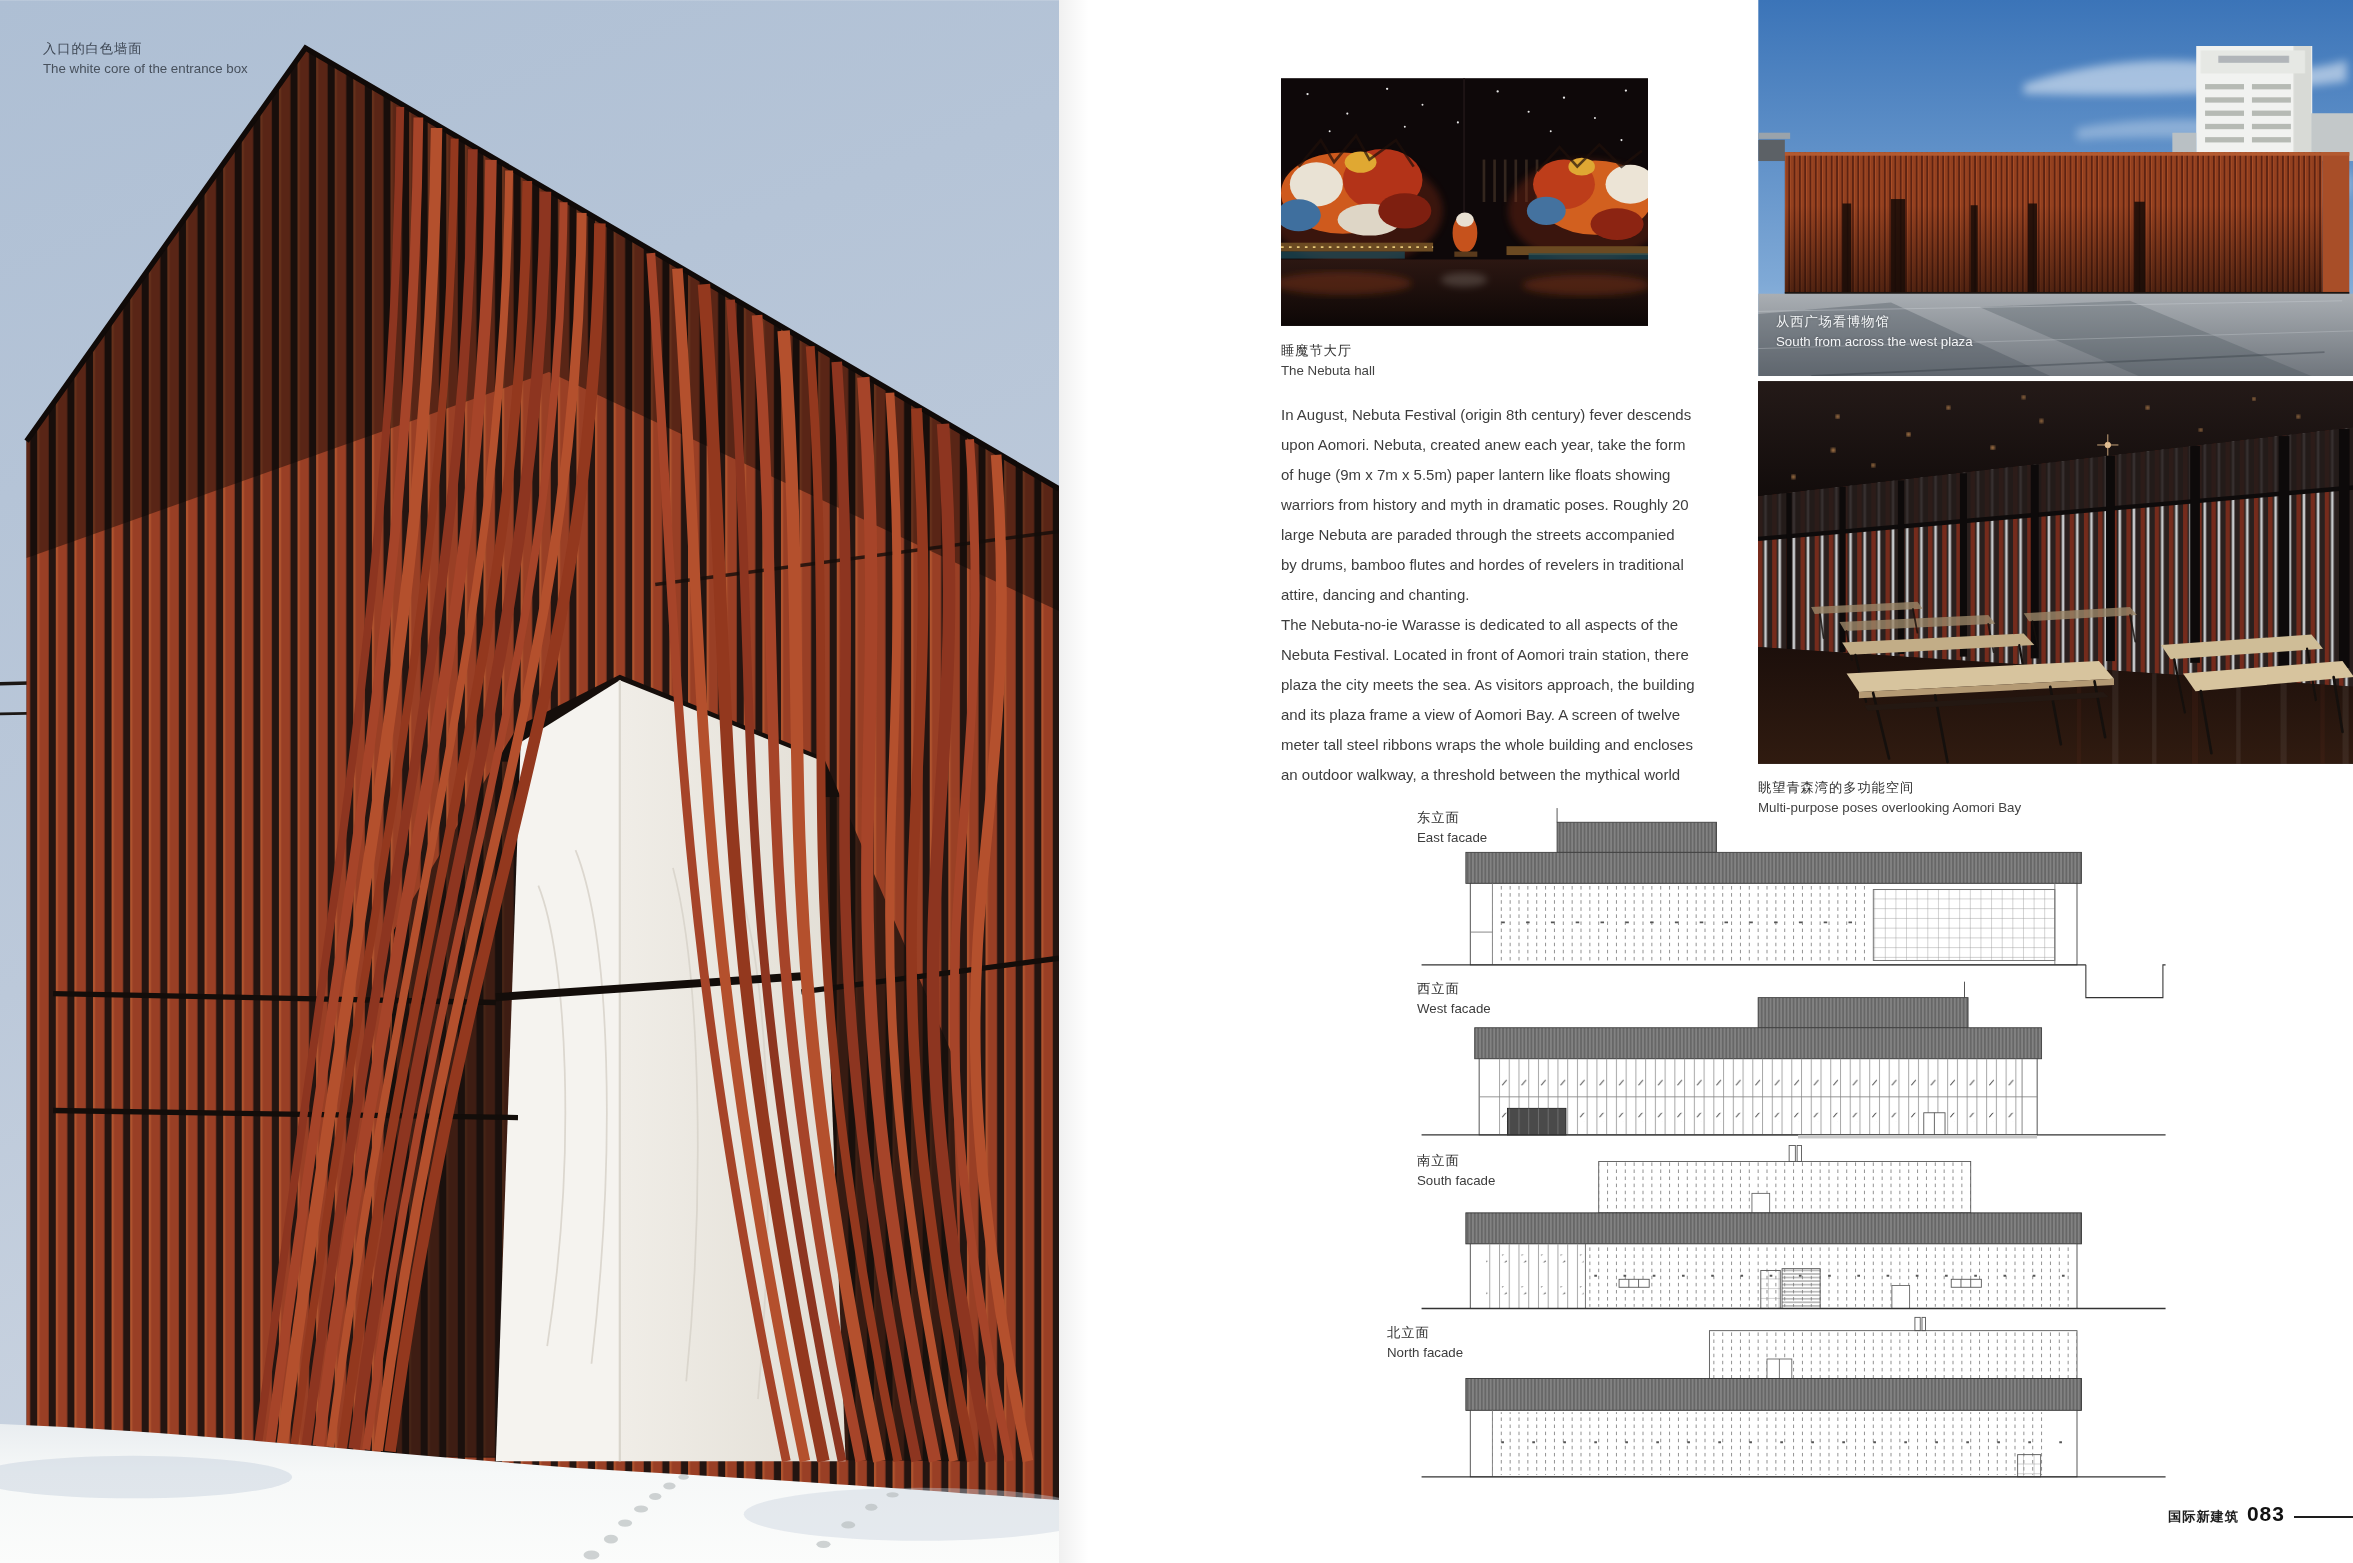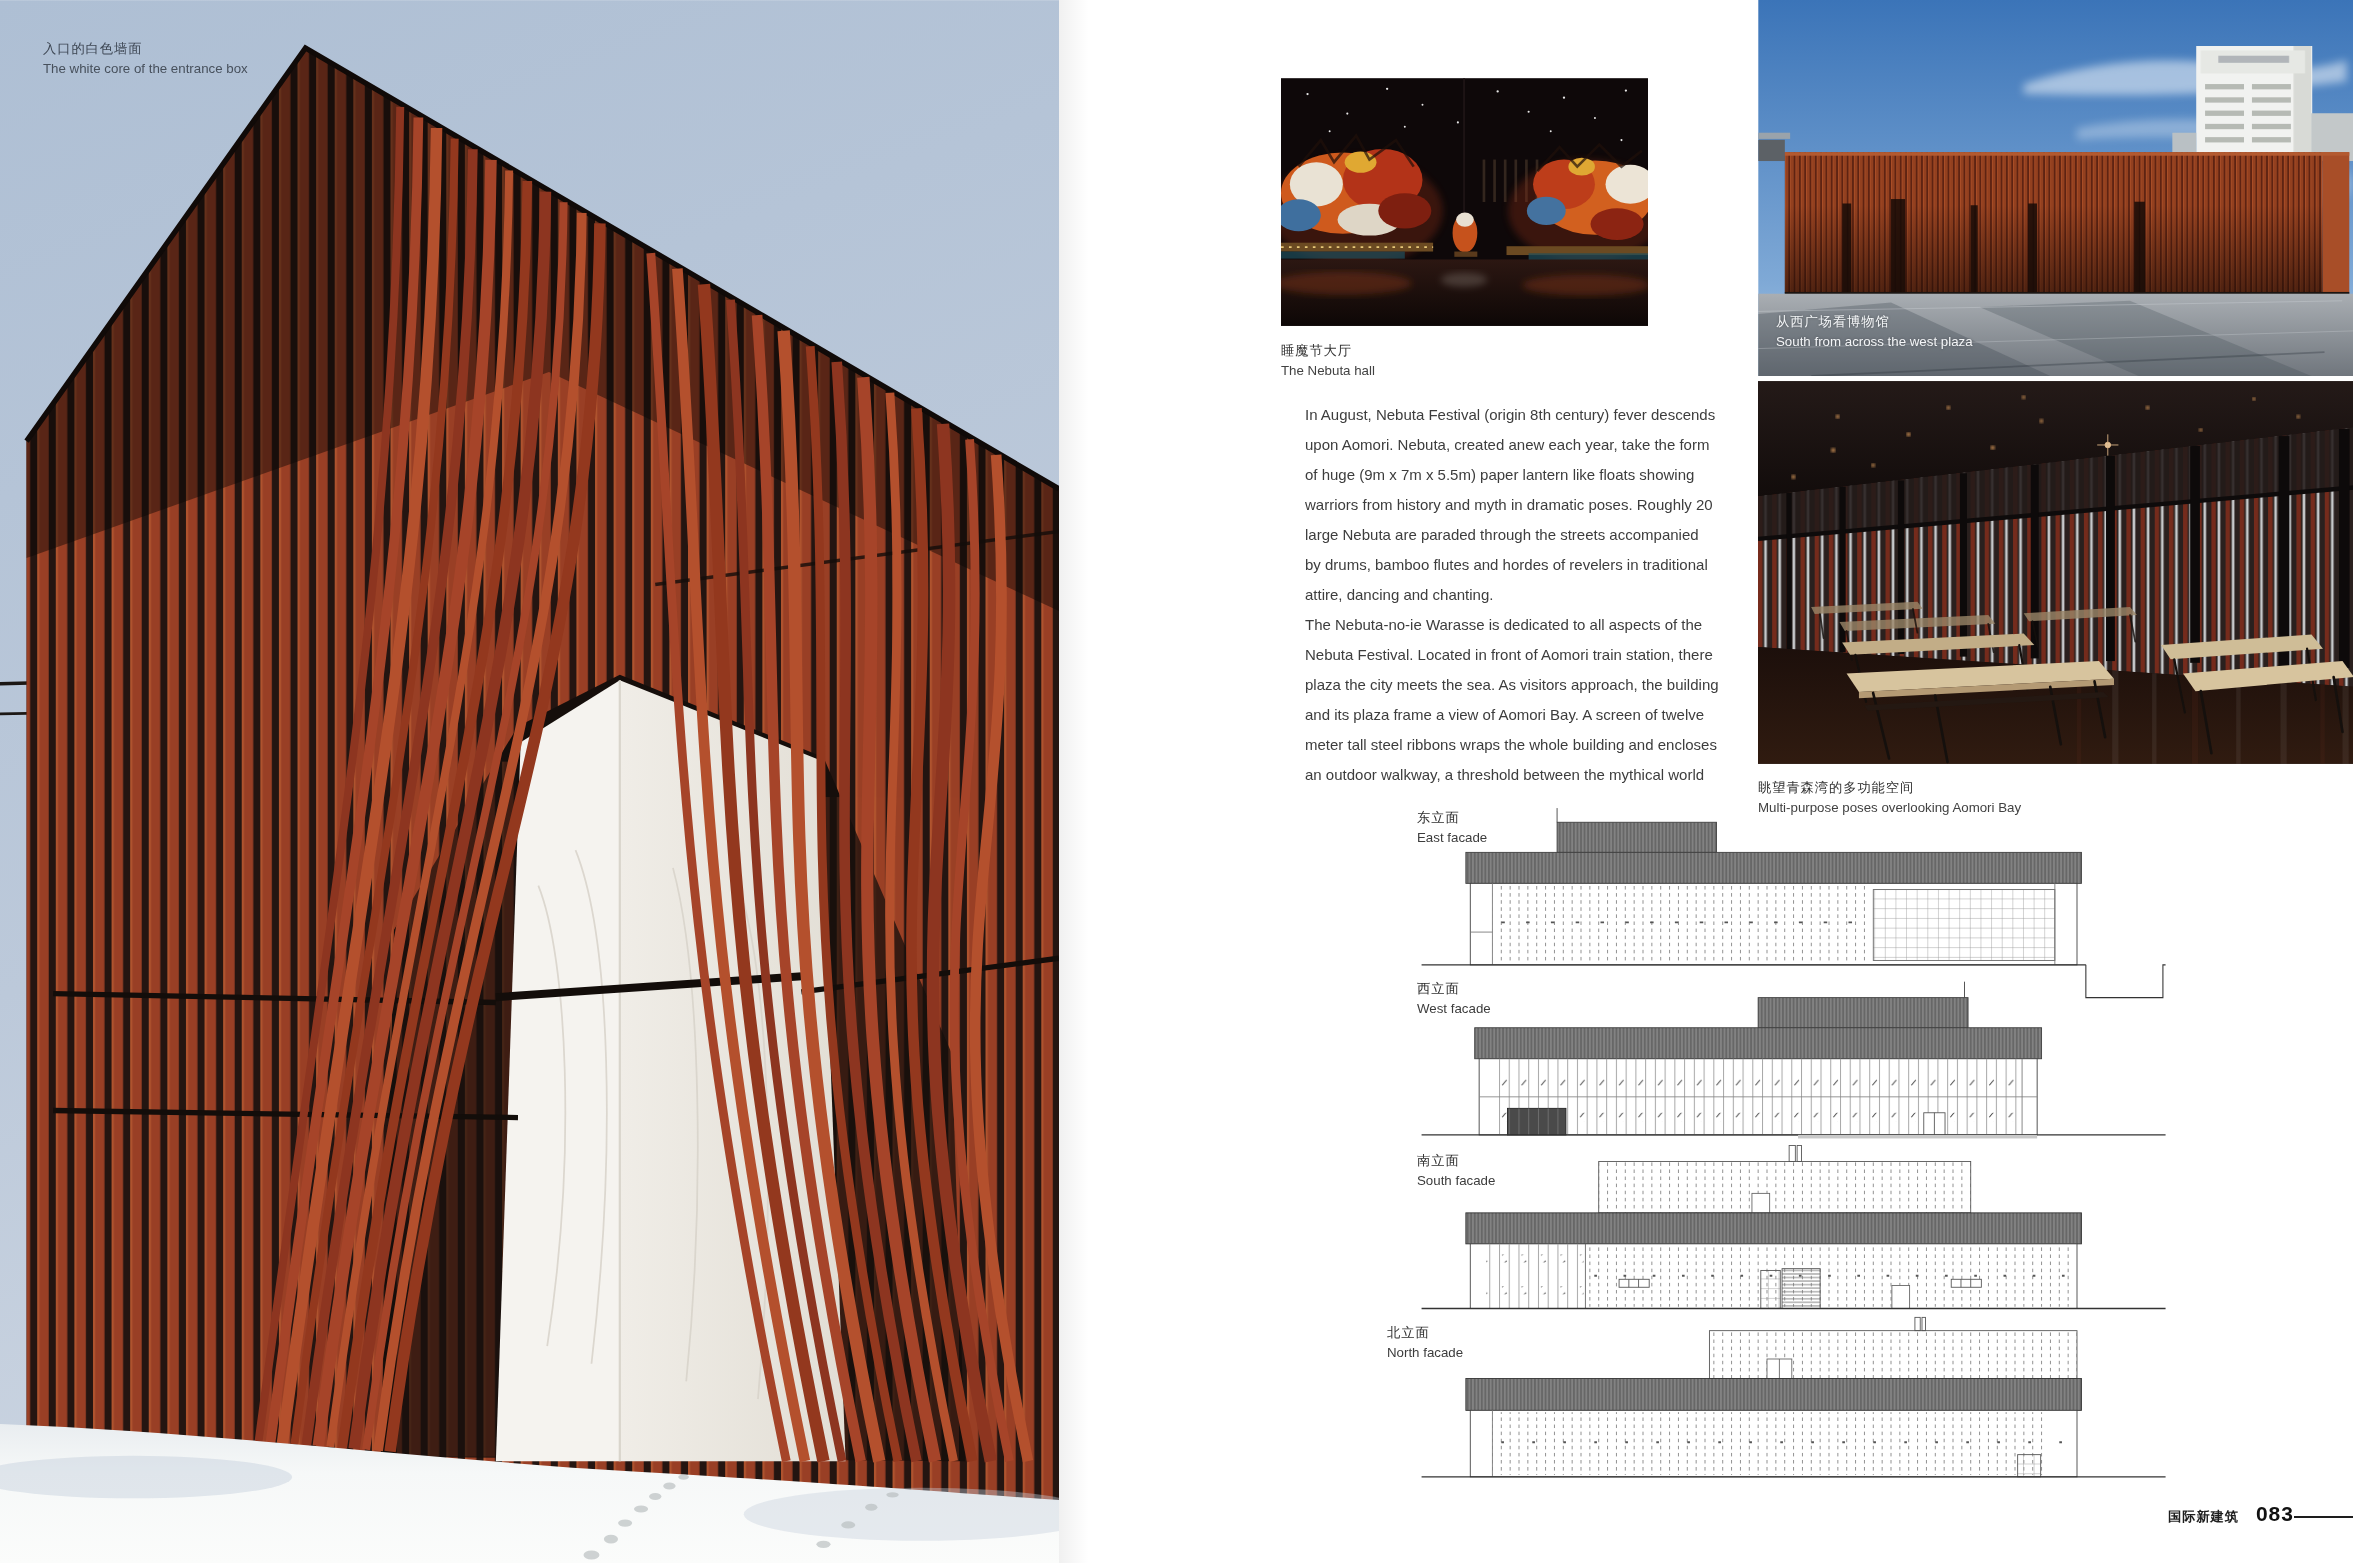--- a/index.html
+++ b/index.html
@@ -11,27 +11,27 @@
   }
   .abs{position:absolute;}
   .photo{display:block;}
   
   .cap-zh{font-size:13.3px;color:#333;letter-spacing:0.9px;line-height:19.5px;}
   .cap-en{font-size:13.3px;color:#424242;line-height:19.5px;}
   .cap-white .cap-zh,.cap-white .cap-en{color:#f4f6f8;text-shadow:0 0 2.7px rgba(0,0,0,.35);}
   .sky-cap .cap-zh{color:#3e4754;}
   .sky-cap .cap-en{color:#47505c;}
   
-  .bodytext{width:383px;margin-left:24px;}
+  .bodytext{width:383px;}
   .bodytext .tline{font-size:15px;line-height:30px;white-space:nowrap;color:#3d3d3d;}
   
   .el-label .cap-zh{font-size:13.3px;color:#2e2e2e;}
   .el-label .cap-en{font-size:13.3px;color:#3c3c3c;}
   
-  .footer{display:flex;align-items:baseline;gap:17px;}
+  .footer{display:flex;align-items:baseline;gap:8px;}
   .footer .jzh{font-size:13.3px;font-weight:bold;color:#1e1e1e;letter-spacing:0.9px;}
   .footer .pnum{font-size:21px;font-weight:bold;color:#111;letter-spacing:0.9px;}
   .footer-rule{background:#1d1d1d;height:1.8px;}
   .gutter{background:linear-gradient(to right,rgba(0,0,0,0.06),rgba(0,0,0,0));}
 </style>
 </head>
 <body>
 
 <svg class="abs photo" style="left:0;top:0" width="1059" height="1564" viewBox="0 0 1196 1766">
   <defs>

